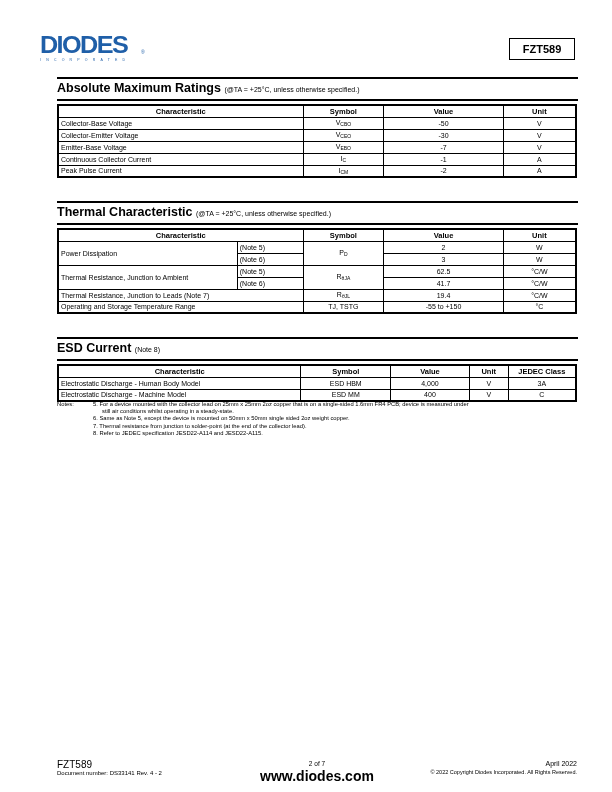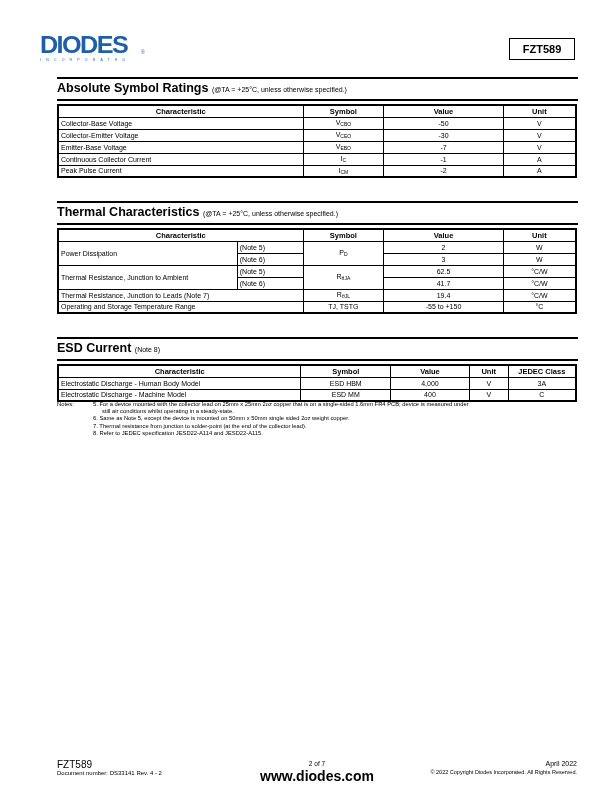--- a/index.html
+++ b/index.html
@@ -37,21 +37,21 @@
 <div class="logo">
   <div class="logo-main">DIODES</div>
   <span class="logo-reg">®</span>
   <div class="logo-sub">INCORPORATED</div>
 </div>
 <div class="part-box">FZT589</div>
 
 <div class="section" style="top:77px;">
   <div class="sec-rule"></div>
   <div class="sec-title">
-    <span>Absolute Symbol Ratings</span>
+    <span>Absolute Maximum Ratings</span>
     <span class="sec-sub">(@TA = +25°C, unless otherwise specified.)</span>
   </div>
   <div class="sec-rule2"></div>
   <table>
     <colgroup>
         <col style="width:246px">
         <col style="width:81px">
         <col style="width:120px">
         <col style="width:73px">
       </colgroup>
@@ -92,21 +92,21 @@
       <td class="c">-2</td>
       <td class="c">A</td>
     </tr>
   </tbody>
     </table>
 </div>
 
 <div class="section" style="top:201px;">
   <div class="sec-rule"></div>
   <div class="sec-title">
-    <span>Thermal Characteristics</span>
+    <span>Thermal Characteristic</span>
     <span class="sec-sub">(@TA = +25°C, unless otherwise specified.)</span>
   </div>
   <div class="sec-rule2"></div>
   <table>
     <colgroup>
         <col style="width:180px">
         <col style="width:66px">
         <col style="width:81px">
         <col style="width:120px">
         <col style="width:73px">

